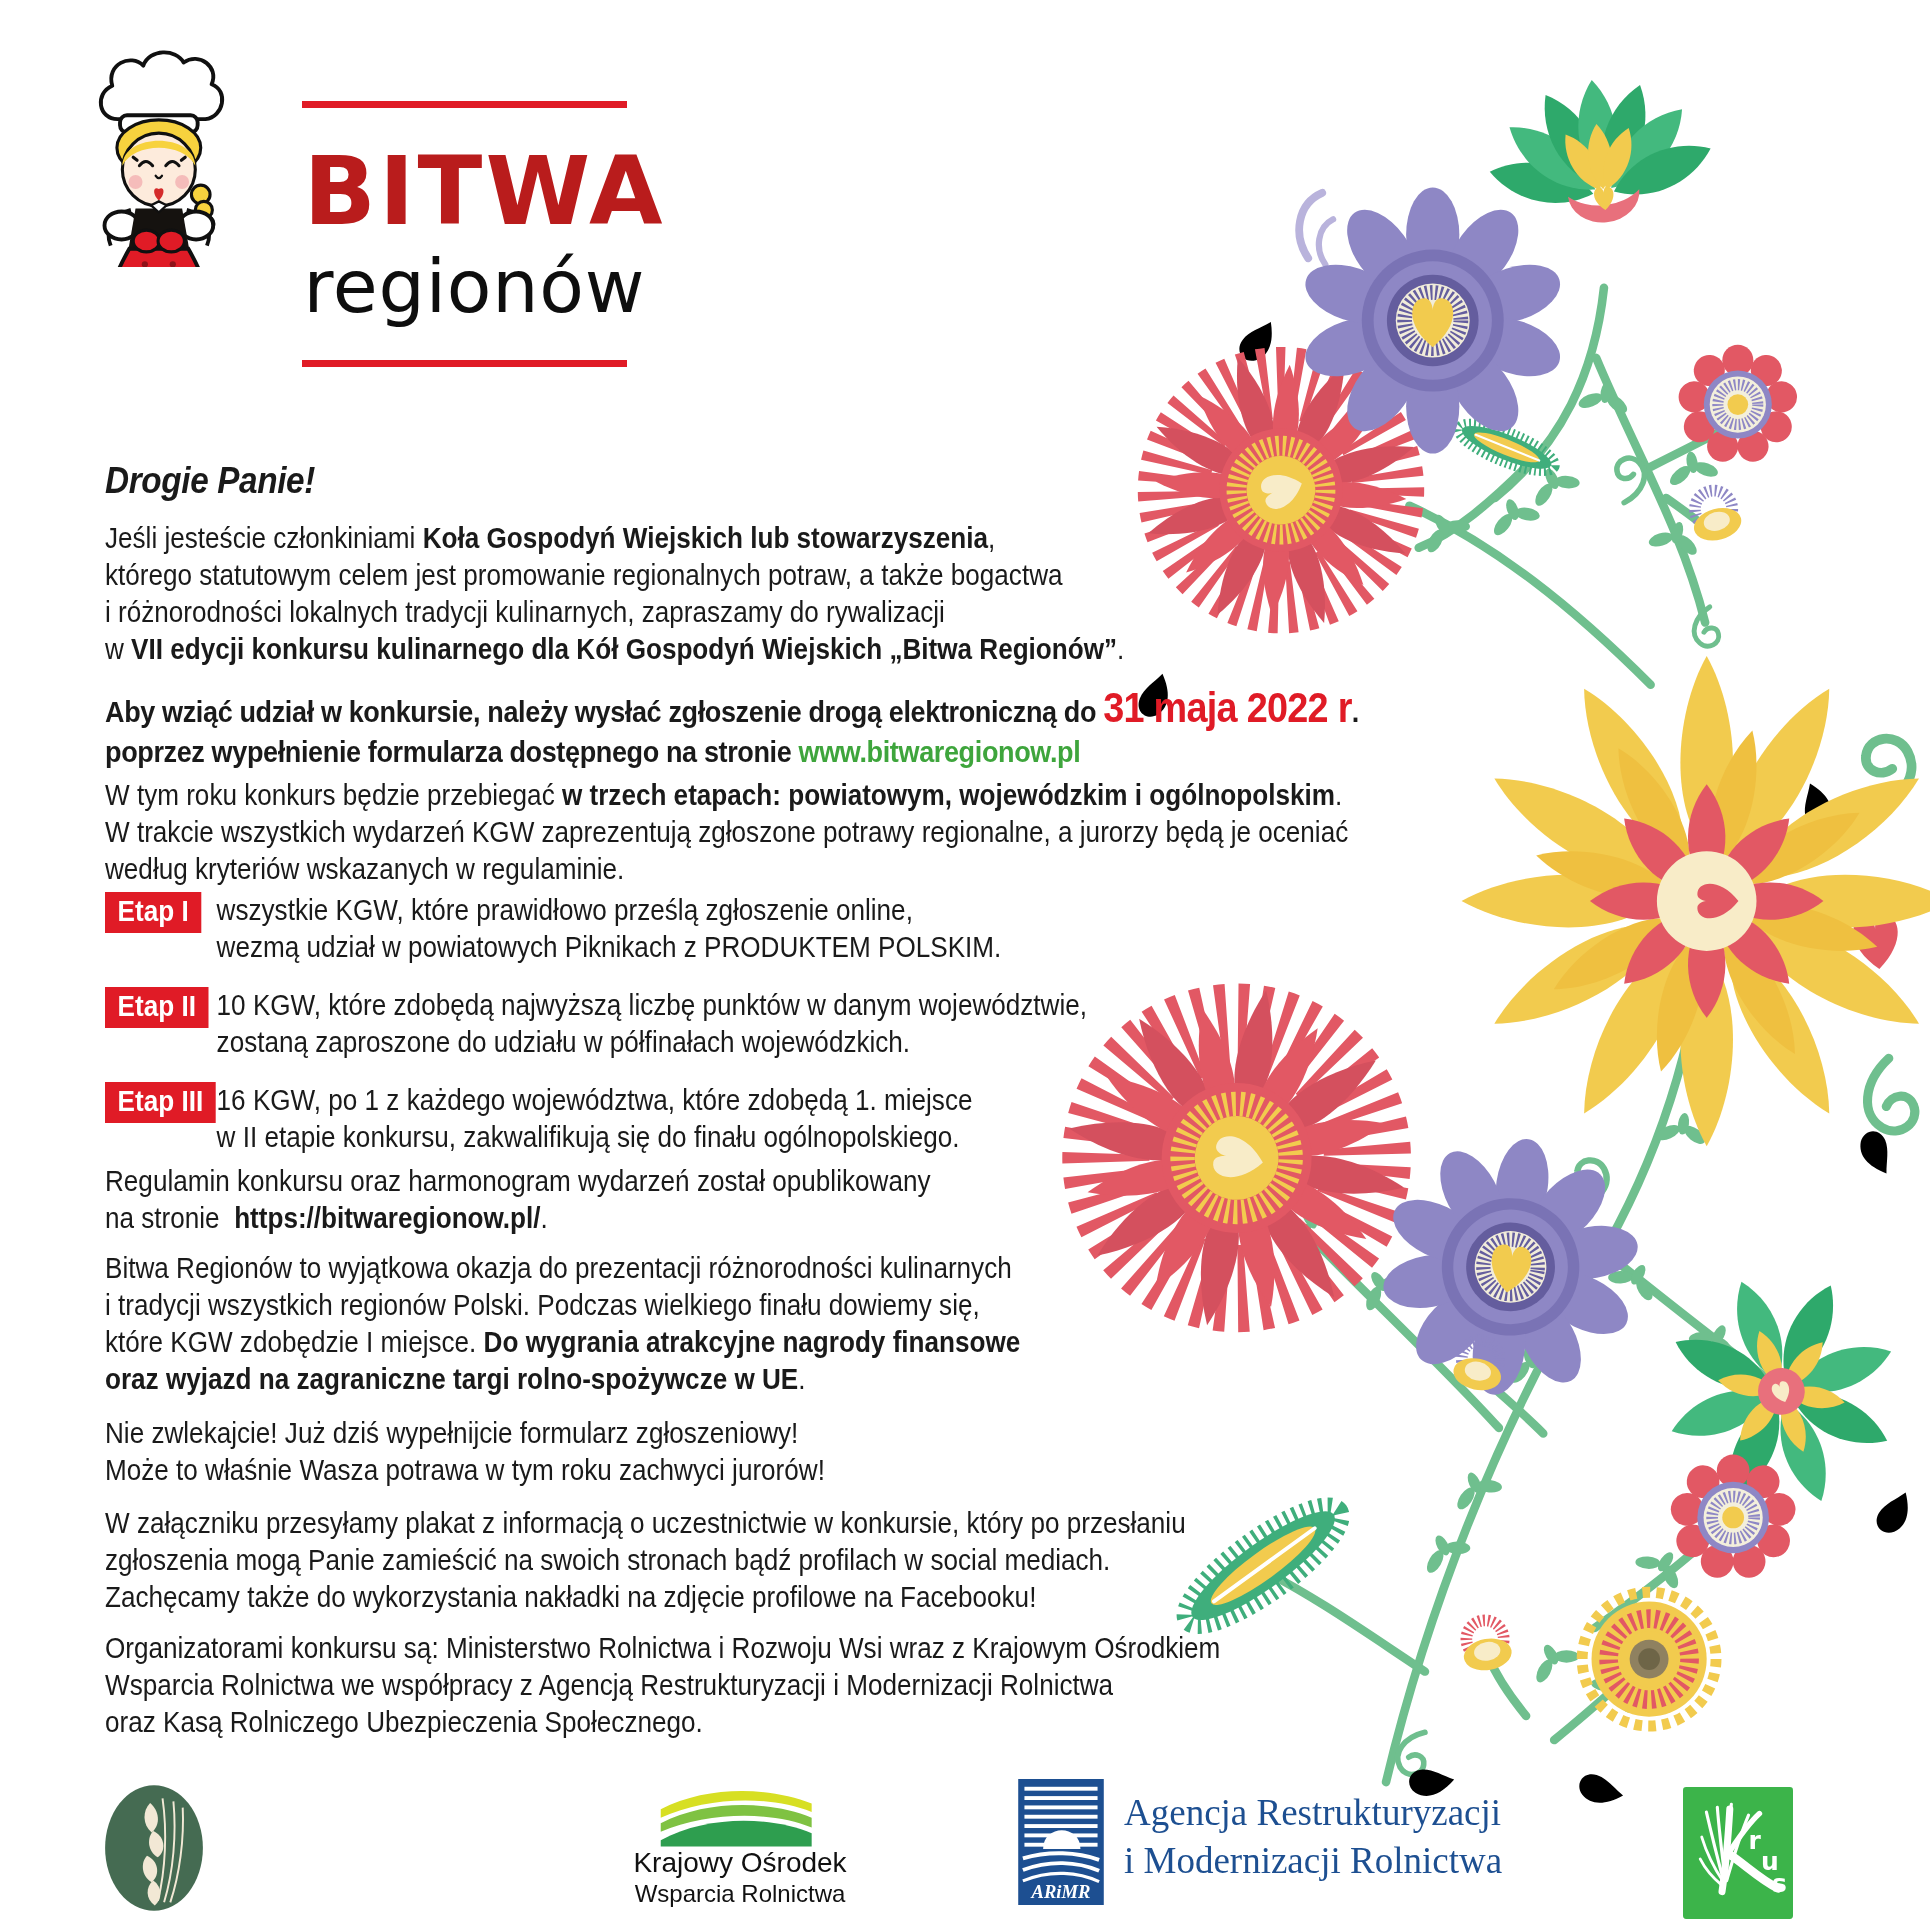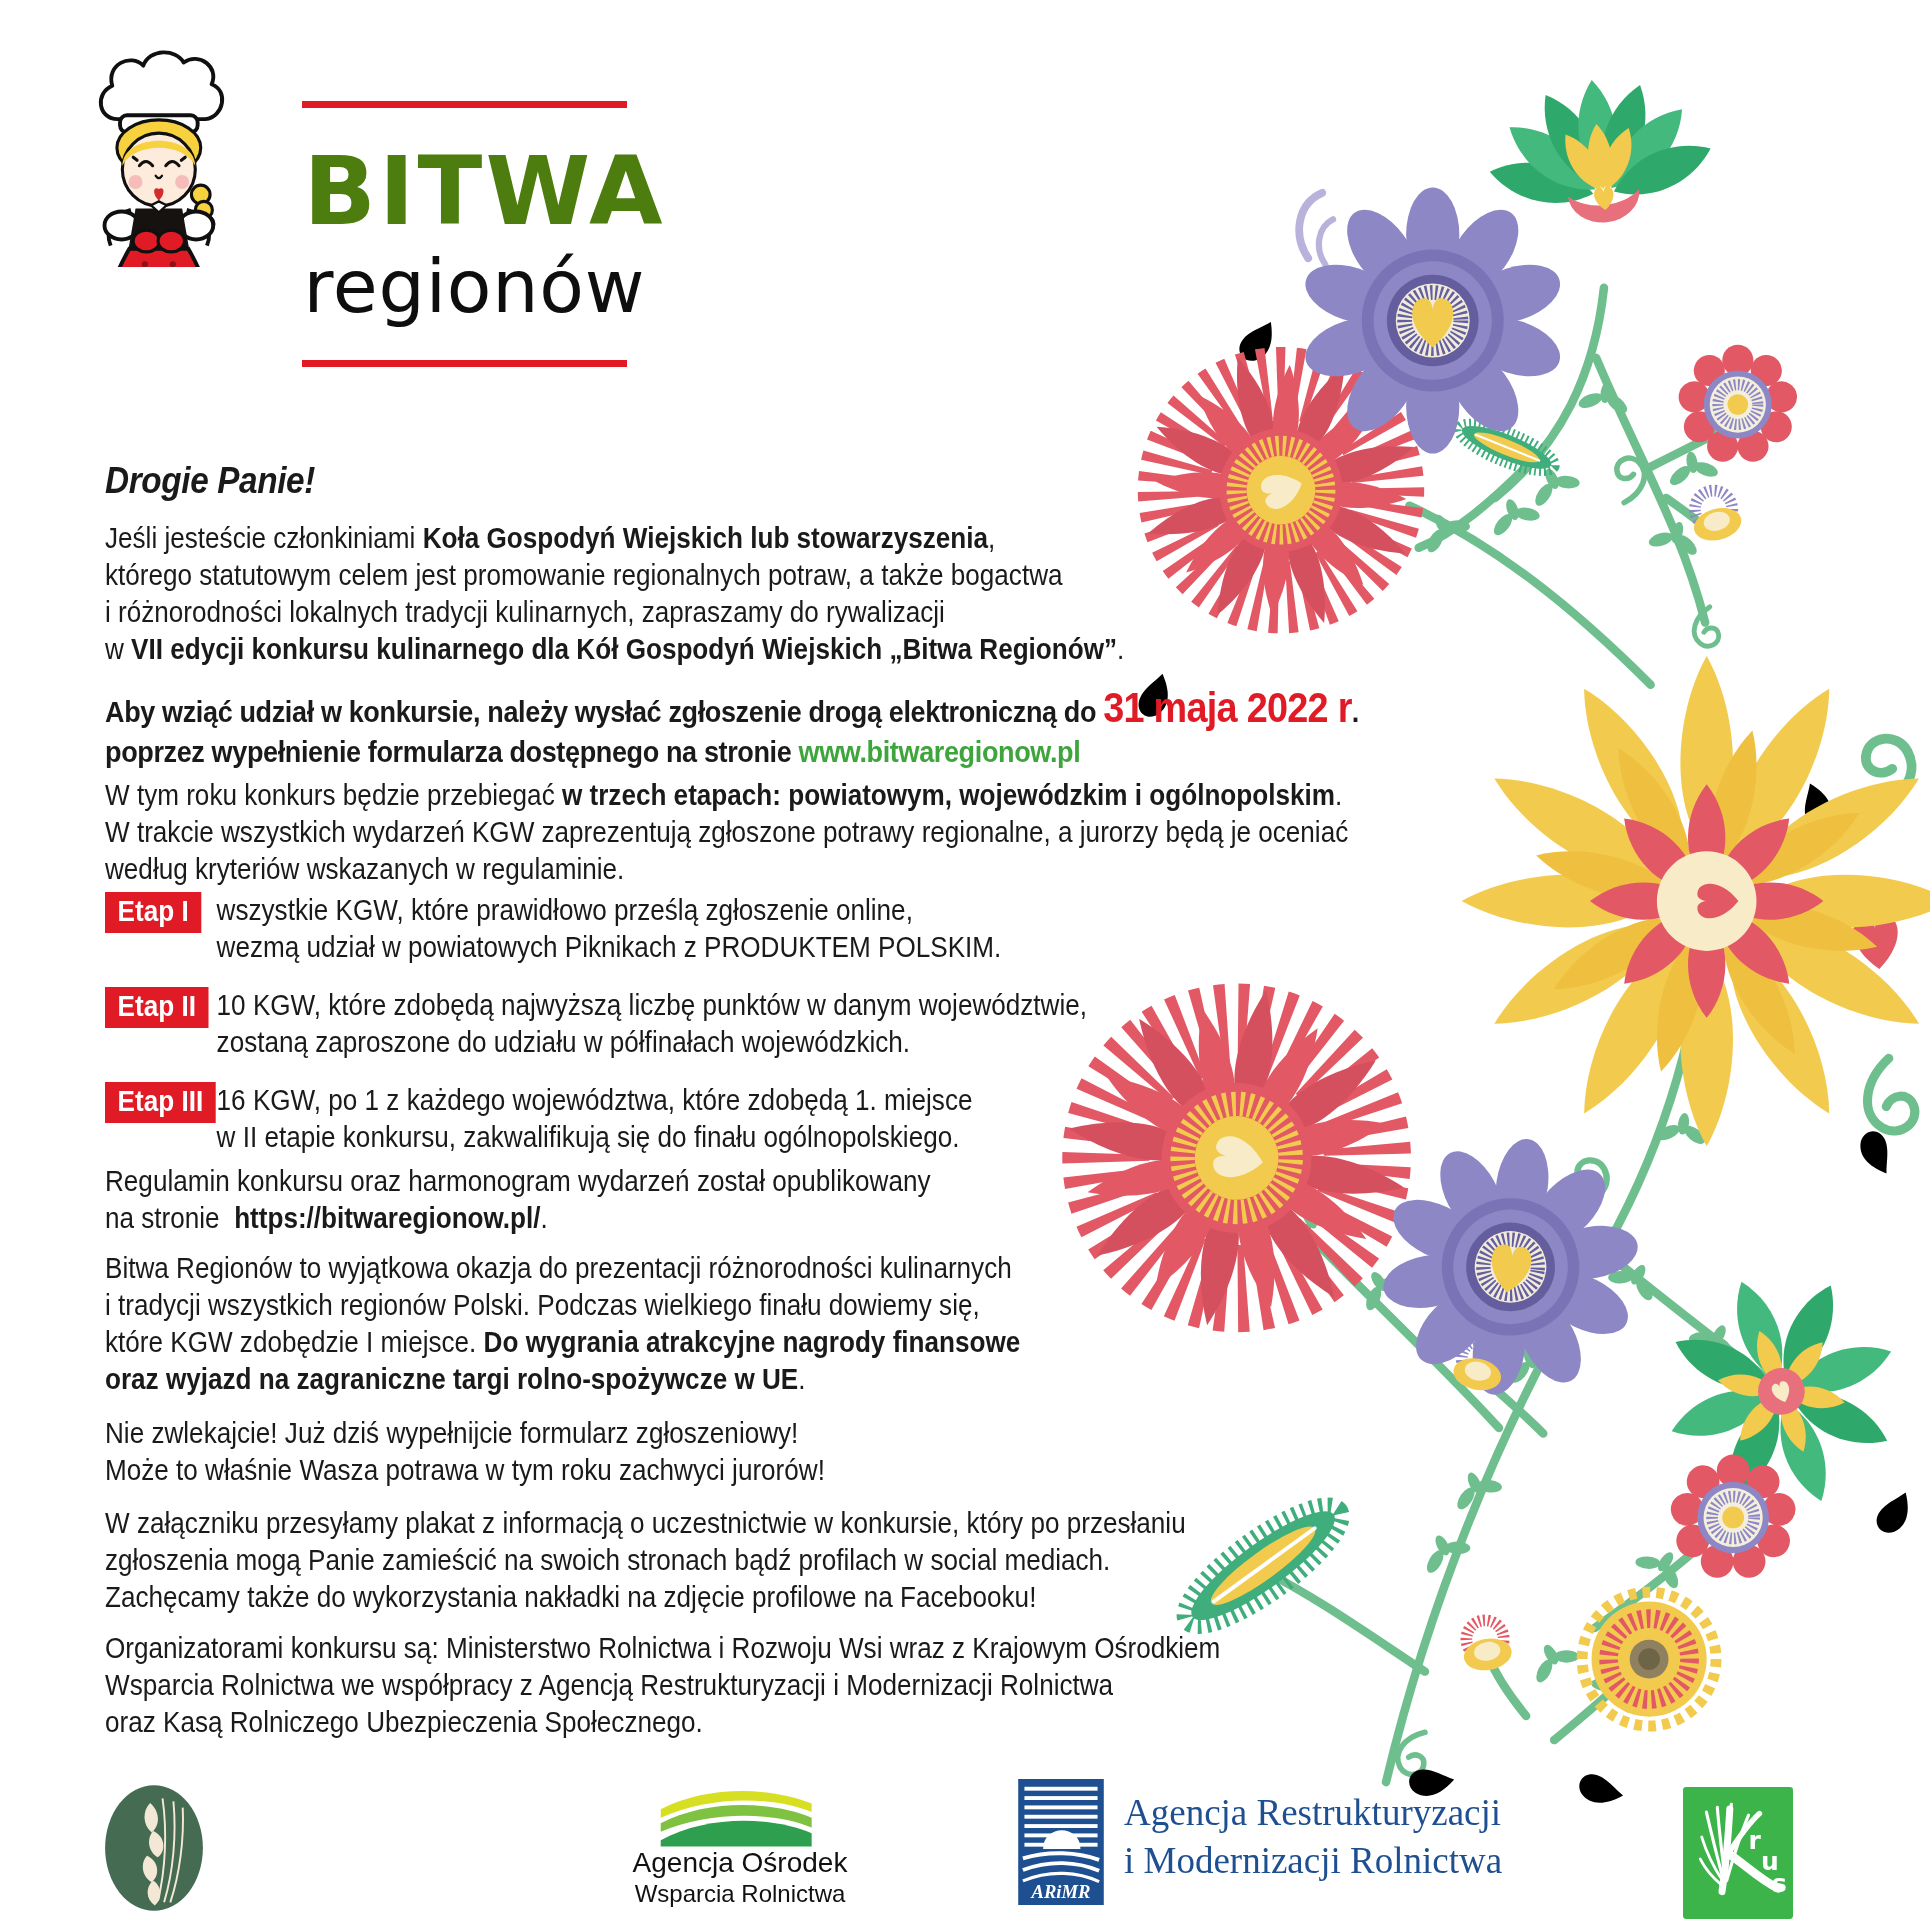--- a/index.html
+++ b/index.html
@@ -4,21 +4,21 @@
 <style>
   html,body{margin:0;padding:0;background:#fff;}
   .page{position:relative;width:1930px;height:1930px;background:#fff;overflow:hidden;
         font-family:"Liberation Sans",sans-serif;color:#1a1a1a;}
   .floral{position:absolute;left:1059px;top:31px;width:872px;height:1790px;z-index:1;}
   .mascot{position:absolute;left:75px;top:45px;width:163px;height:222px;z-index:2;}
   .wordmark{position:absolute;left:302px;top:0;width:335px;z-index:2;}
   .rule{position:absolute;left:0;width:325px;height:7px;background:#E01B26;}
   .rule-top{top:101px}.rule-bottom{top:360px}
   .wm1{position:absolute;top:145px;left:1.6px;font-family:"DejaVu Sans",sans-serif;font-weight:bold;
-       font-size:95px;line-height:93px;letter-spacing:3.1px;color:#4d7c0f;}
+       font-size:95px;line-height:93px;letter-spacing:3.1px;color:#b91c1c;}
   .wm2{position:absolute;top:246px;left:1.6px;font-family:"DejaVu Sans",sans-serif;font-weight:normal;
        font-size:73px;line-height:81px;letter-spacing:0.8px;color:#0e0e0e;}
   .textcol{position:absolute;left:105px;top:0;width:1370px;height:1930px;z-index:3;
            transform:scaleX(0.90);transform-origin:0 0;}
   .para{position:absolute;left:0;}
   .tl{white-space:pre;font-size:29px;line-height:37px;}
   .greeting{position:absolute;left:0;top:461px;margin:0;font-size:37px;line-height:40px;
             font-style:italic;font-weight:bold;letter-spacing:-0.4px;}
   .b{font-weight:bold;}
   .lkb{font-weight:bold;}
@@ -434,21 +434,21 @@
       <path d="M104,30 C106,70 100,116 88,152"></path>
     </g>
   </svg>
 
   <svg class="footer-item" style="left:644px;top:1781px" width="183" height="67" viewBox="0 0 240 95" aria-hidden="true">
     <path d="M14,40 C80,6 168,8 228,32 L228,44 C168,20 80,22 14,52 Z" fill="#D7DF23"></path>
     <path d="M14,60 C80,26 170,28 228,52 L228,66 C170,42 80,44 14,72 Z" fill="#7FC242"></path>
     <path d="M14,84 C80,48 170,50 228,74 L228,93 L14,93 Z" fill="#2E9E4F"></path>
   </svg>
   <div class="footer-item kowr-text">
-    <div class="kowr-l1">Agencja Ośrodek</div>
+    <div class="kowr-l1">Krajowy Ośrodek</div>
     <div class="kowr-l2">Wsparcia Rolnictwa</div>
   </div>
 
   <svg class="footer-item" style="left:1018px;top:1779px" width="86" height="126" viewBox="0 0 110 162" aria-hidden="true">
     <rect width="110" height="162" fill="#1D4F91"></rect>
     <g fill="#ffffff">
       <rect x="8" y="10" width="94" height="5"></rect>
         <rect x="8" y="22" width="94" height="5"></rect>
       <rect x="8" y="34" width="94" height="5"></rect>
         <rect x="8" y="46" width="94" height="5"></rect>

